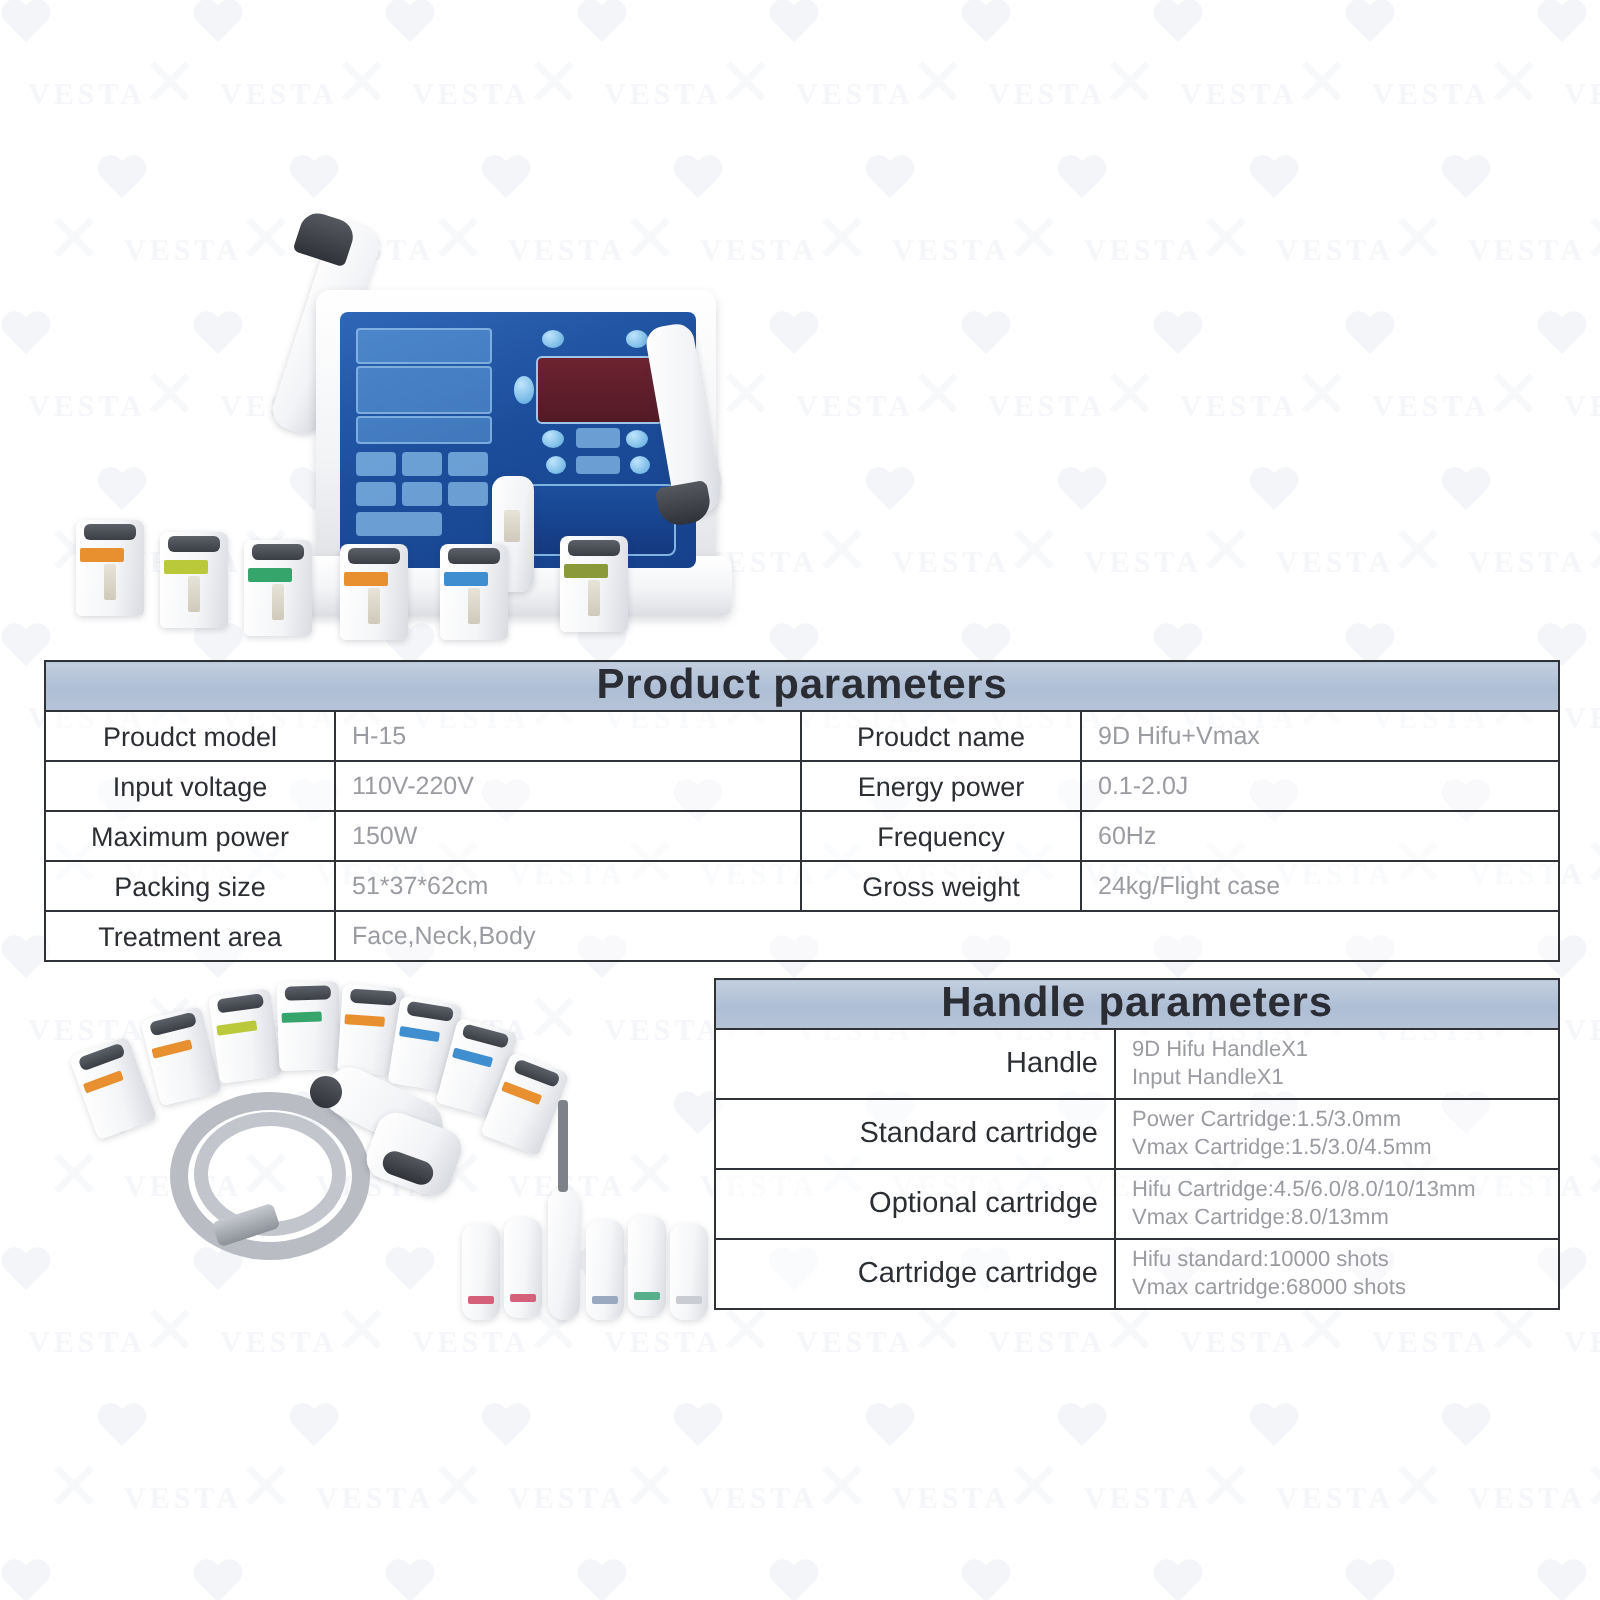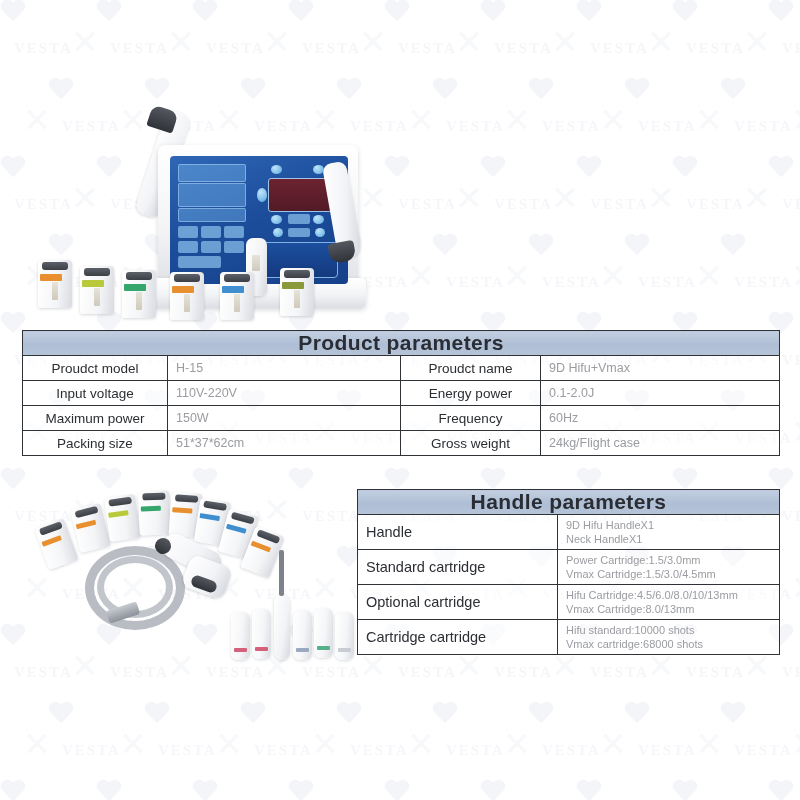--- a/index.html
+++ b/index.html
@@ -227,21 +227,21 @@
     font-size: 12.5px;
     color: #9a9ca1;
     background: rgba(255,255,255,.45);
     white-space: nowrap;
   }
 
   #product-table { left: 22px; top: 330px; width: 757px; }
   #product-table .k { height: 24px; }
   #handle-table { left: 357px; top: 489px; width: 422px; }
   #handle-table .hk {
-    text-align: left;
+    text-align: right;
     font-size: 14.5px;
     color: #2b2e33;
     background: rgba(255,255,255,.55);
     white-space: nowrap;
   }
   #handle-table .hv {
     font-size: 11px;
     color: #9a9ca1;
     line-height: 14px;
     background: rgba(255,255,255,.45);
@@ -629,20 +629,24 @@
         <td class="v">150W</td>
         <td class="k">Frequency</td>
         <td class="v">60Hz</td>
       </tr>
       <tr>
         <td class="k">Packing size</td>
         <td class="v">51*37*62cm</td>
         <td class="k">Gross weight</td>
         <td class="v">24kg/Flight case</td>
       </tr>
+      <tr>
+        <td class="k">Treatment area</td>
+        <td class="v" colspan="3">Face,Neck,Body</td>
+      </tr>
     </tbody>
   </table>
 
   <div class="photo" style="left:25px; top:488px; width:330px; height:185px;">
 
     <div class="cart" style="left:16px;  top:34px; width:31px; height:44px; transform:rotate(-20deg);">
       <div class="cart-top"></div>
       <div class="cart-band" style="top:33%; background:#e8902f;"></div>
     </div>
     <div class="cart" style="left:50px;  top:18px; width:31px; height:44px; transform:rotate(-14deg);">
@@ -708,21 +712,21 @@
         <col style="width:222px">
       </colgroup>
     <tbody>
       <tr>
         <td class="tbl-head" colspan="2">Handle parameters</td>
       </tr>
       <tr>
         <td class="hk" style="height:34px">Handle</td>
         <td class="hv">
           <div>9D Hifu HandleX1</div>
-          <div>Neck HandleX1</div>
+          <div>Input HandleX1</div>
         </td>
       </tr>
       <tr>
         <td class="hk" style="height:34px">Standard cartridge</td>
         <td class="hv">
           <div>Power Cartridge:1.5/3.0mm</div>
           <div>Vmax Cartridge:1.5/3.0/4.5mm</div>
         </td>
       </tr>
       <tr>

